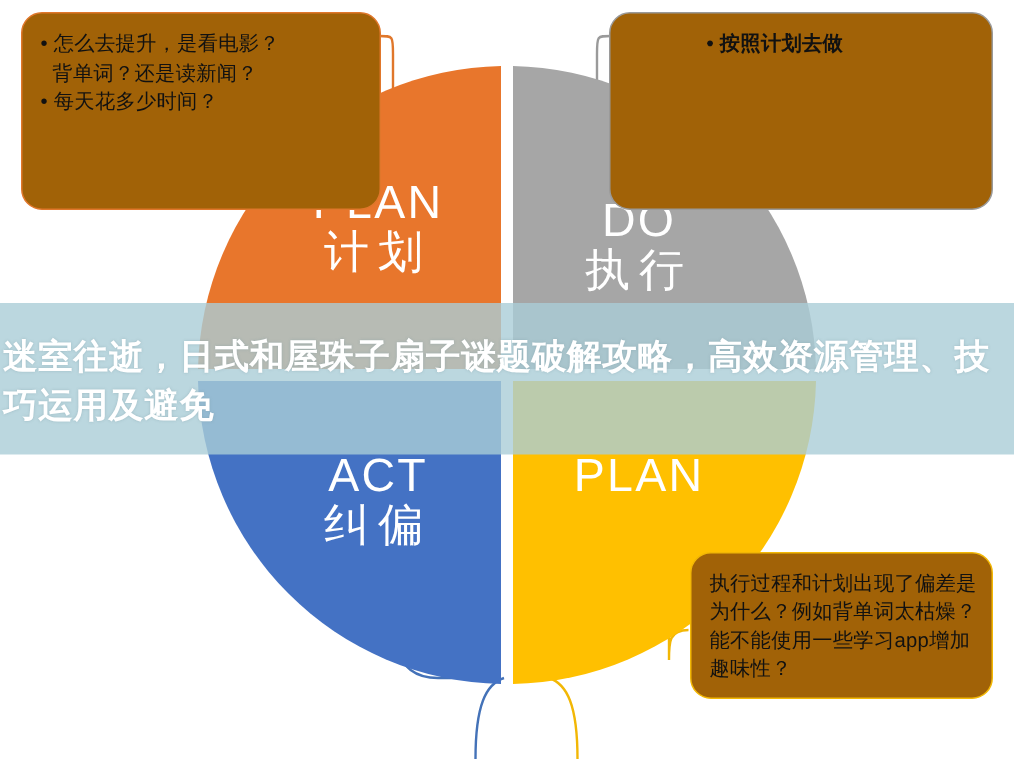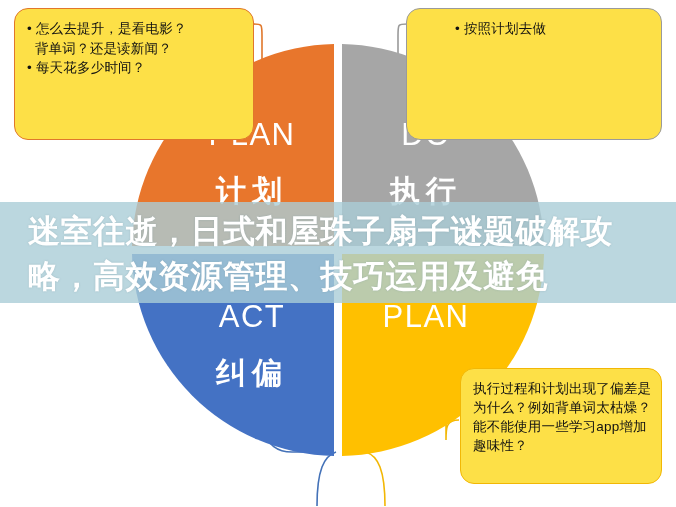--- a/index.html
+++ b/index.html
@@ -20,21 +20,21 @@
     left: 0; top: 0;
     width: 676px;
     height: 507px;
     overflow: hidden;
     background: #ffffff;
   }
 
   
   .callout {
     position: absolute;
-    background: #fde047;
+    background: #a16207;
     border-radius: 14px;
     box-sizing: border-box;
     z-index: 6;
   }
   .callout .ctext {
     position: absolute;
     font-size: 13.5px;
     line-height: 1.45;
     color: #111111;
     white-space: pre-wrap;
@@ -49,35 +49,35 @@
   #box-plan .ctext {
     left: 12px; top: 10px; width: 216px;
   }
 
   #box-do {
     left: 406px; top: 8px;
     width: 256px; height: 132px;
     border: 1.6px solid #9A9A9A;
   }
   #box-do .ctext {
-    left: 48px; top: 10px; width: 196px;
+    left: 64px; top: 10px; width: 196px; font-weight: bold;
   }
 
   #box-act {
     left: 14px; top: 344px;
     width: 240px; height: 152px;
     border: 1.6px solid #4472B8;
   }
   #box-act .ctext {
     left: 16px; top: 44px; width: 210px;
   }
 
   #box-check {
     left: 460px; top: 368px;
-    width: 202px; height: 116px;
+    width: 202px; height: 98px;
     border: 1.6px solid #F2B705;
   }
   #box-check .ctext {
     left: 12px; top: 10px; width: 182px;
     line-height: 1.42;
   }
 
   
   #wheel {
     position: absolute;
@@ -98,49 +98,48 @@
     display: block;
     font-size: 31px;
     letter-spacing: 1.5px;
     font-weight: 400;
     line-height: 1.1;
   }
   .qlabel .zh {
     display: block;
     font-size: 30px;
     letter-spacing: 6px;
-    font-weight: 700;
-    margin-top: 22px;
+    font-weight: 400;
     line-height: 1.1;
   }
 
   #lab-plan  { left: 174px; top: 118px; width: 156px; }
-  #lab-do    { left: 348px; top: 118px; width: 156px; }
+  #lab-do    { left: 348px; top: 130px; width: 156px; }
   #lab-act   { left: 174px; top: 300px; width: 156px; }
   #lab-check { left: 348px; top: 300px; width: 156px; }
 
   
   #title-band {
     position: absolute;
     left: 0; top: 202px;
     width: 676px; height: 101px;
     background: rgba(170, 205, 215, 0.80);
     z-index: 8;
   }
   #title-text {
     position: absolute;
     left: 0; top: 206px;
     width: 676px; height: 96px;
     z-index: 9;
     display: flex;
     align-items: center;
     justify-content: flex-start;
-    padding: 0 28px;
+    padding: 0 2px;
     box-sizing: border-box;
-    font-size: 32px;
+    font-size: 23px;
     font-weight: bold;
     line-height: 1.42;
     color: #ffffff;
     letter-spacing: 0.5px;
     text-shadow: 0 0 2px rgba(120,150,160,0.45);
   }
 </style>
 </head>
 <body>
 

